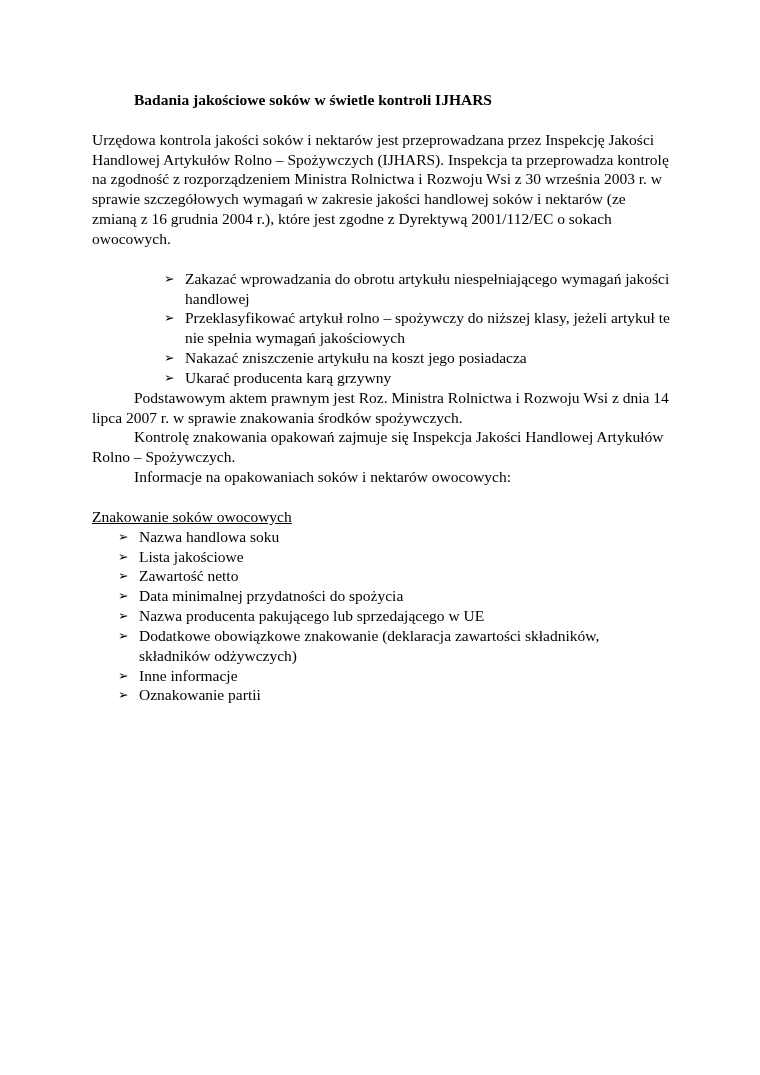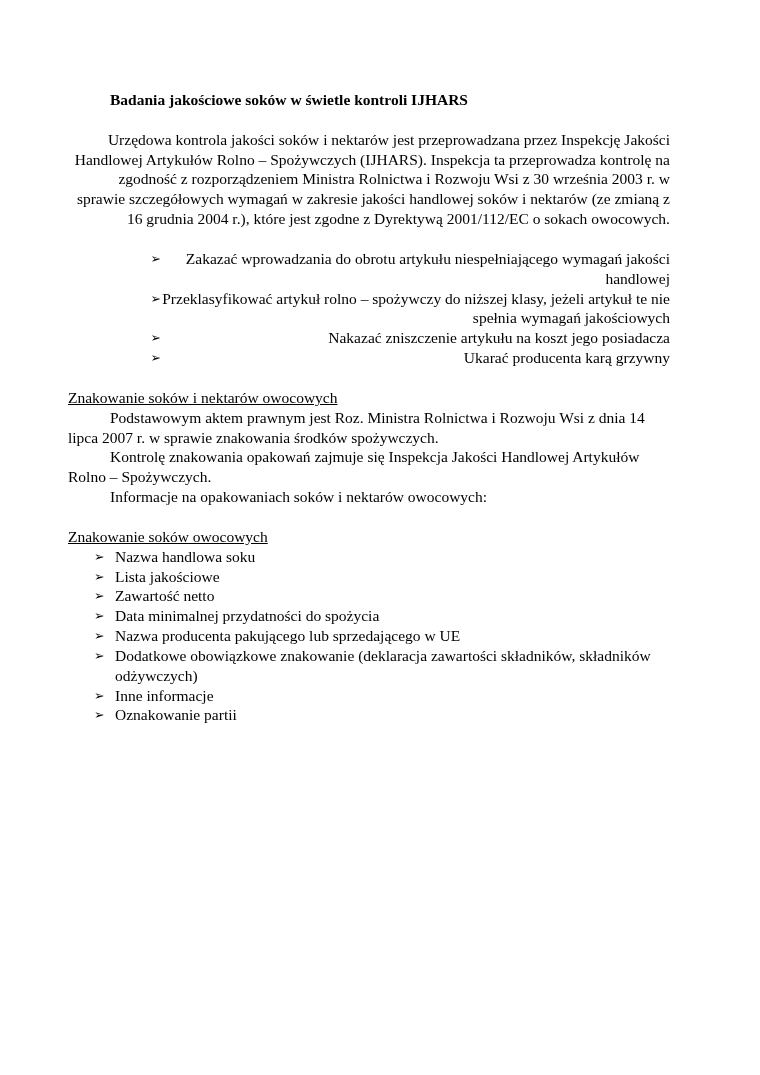--- a/index.html
+++ b/index.html
@@ -5,35 +5,35 @@
   html, body {
     margin: 0;
     padding: 0;
     background: #ffffff;
   }
   .page {
     width: 760px;
     height: 1075px;
     box-sizing: border-box;
     background: #ffffff;
-    padding: 90px 90px 0 68px;
+    padding: 90px 90px 0 92px;
     font-family: "Liberation Serif", "DejaVu Serif", serif;
     font-size: 15.5px;
     line-height: 1.28;
     color: #000000;
     overflow: hidden;
   }
   p { margin: 0; }
   .doc-title {
     font-weight: bold;
     margin-left: 42px;
     margin-bottom: 20px;
   }
   .para { margin: 0; }
-  .gap-after { margin-bottom: 20px; text-align: right; }
+  .gap-after { margin-bottom: 20px; }
   .first-indent { text-indent: 42px; }
   .section-heading {
     text-decoration: underline;
     margin-top: 20px;
   }
   ul.bullet-list {
     list-style: none;
     margin: 0;
     padding: 0;
   }
@@ -74,21 +74,20 @@
     <li>
       <span class="bullet">➢</span>
       <span class="li-text">Nakazać zniszczenie artykułu na koszt jego posiadacza</span>
     </li>
     <li>
       <span class="bullet">➢</span>
       <span class="li-text">Ukarać producenta karą grzywny</span>
     </li>
   </ul>
 
-  <p class="para section-heading">Znakowanie soków i nektarów owocowych</p>
   <p class="para first-indent">Podstawowym aktem prawnym jest Roz. Ministra Rolnictwa i Rozwoju Wsi z dnia 14 lipca 2007 r. w sprawie znakowania środków spożywczych.</p>
   <p class="para first-indent">Kontrolę znakowania opakowań zajmuje się Inspekcja Jakości Handlowej Artykułów Rolno – Spożywczych.</p>
 
   <p class="para first-indent">Informacje na opakowaniach soków i nektarów owocowych:</p>
   <p class="para section-heading">Znakowanie soków owocowych</p>
 
   <ul class="bullet-list list-shallow">
     <li>
       <span class="bullet">➢</span>
       <span class="li-text">Nazwa handlowa soku</span>

